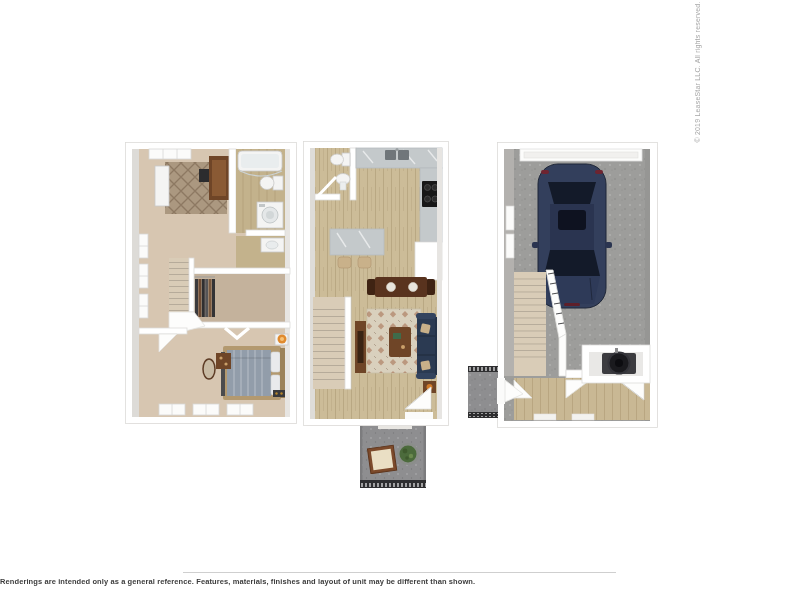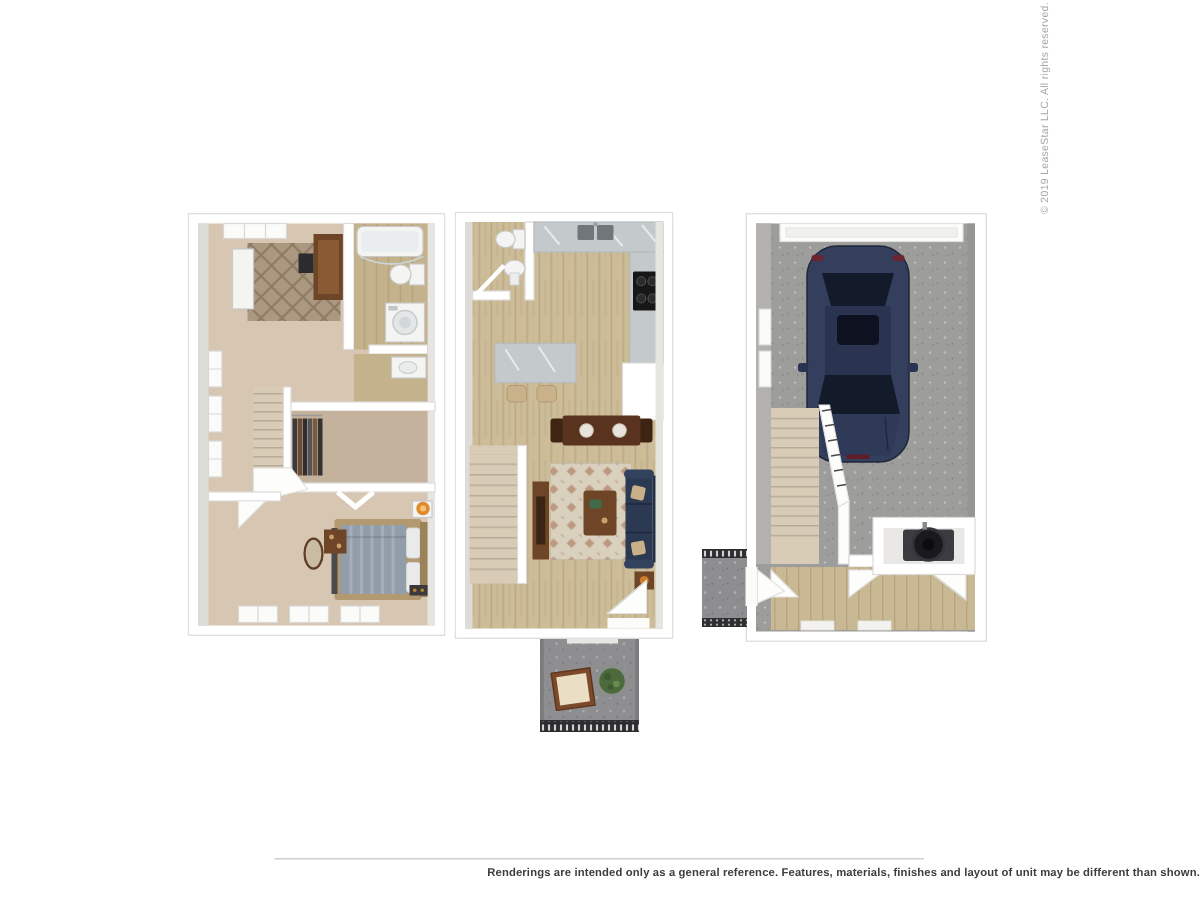--- a/index.html
+++ b/index.html
@@ -3,21 +3,21 @@
 <meta charset="utf-8">
 <style>
   :root{ --page-bg:#ffffff; }
   html,body{margin:0;padding:0;background:var(--page-bg);}
   .canvas{position:relative;width:800px;height:600px;background:var(--page-bg);overflow:hidden;
           font-family:"Liberation Sans",sans-serif;}
   .plan{position:absolute;}
   .copyright{position:absolute;left:697px;top:72px;transform:translate(-50%,-50%) rotate(-90deg);
              white-space:nowrap;font-size:7px;letter-spacing:.2px;color:var(--text-light);}
   .rule{position:absolute;left:183px;top:572px;width:433px;height:1px;background:var(--rule-line);}
-  .disclaimer{position:absolute;left:0;right:0;top:577px;text-align:right;font-size:7.5px;
+  .disclaimer{position:absolute;left:0;right:0;top:577px;text-align:left;font-size:7.5px;
               font-weight:700;color:var(--text-dark);letter-spacing:.1px;}
   
   .wall{fill:var(--wall);stroke:var(--wall-stroke);stroke-width:.8}
   .carpet{fill:var(--carpet)} .carpetd{fill:var(--carpet-dark)}
   .wood{fill:var(--wood)} .woodd{fill:var(--wood-dark)}
   .marble{fill:var(--marble);stroke:#b7bcbe;stroke-width:.8}
   .stove{fill:var(--stove-black)}
   .car{fill:var(--car-navy)} .glass{fill:var(--glass-dark)}
   .sofa{fill:var(--sofa-navy)}
   .brown{fill:var(--wood-brown)} .brownd{fill:var(--wood-brown-dark)}

